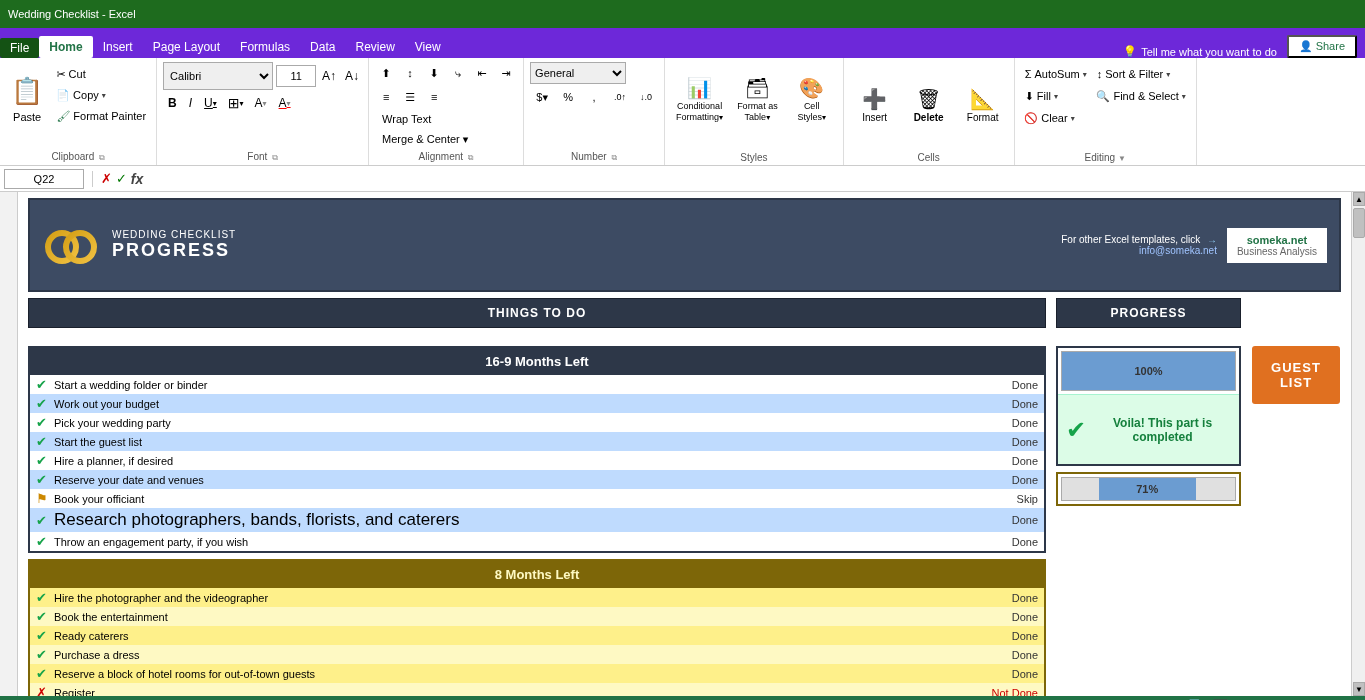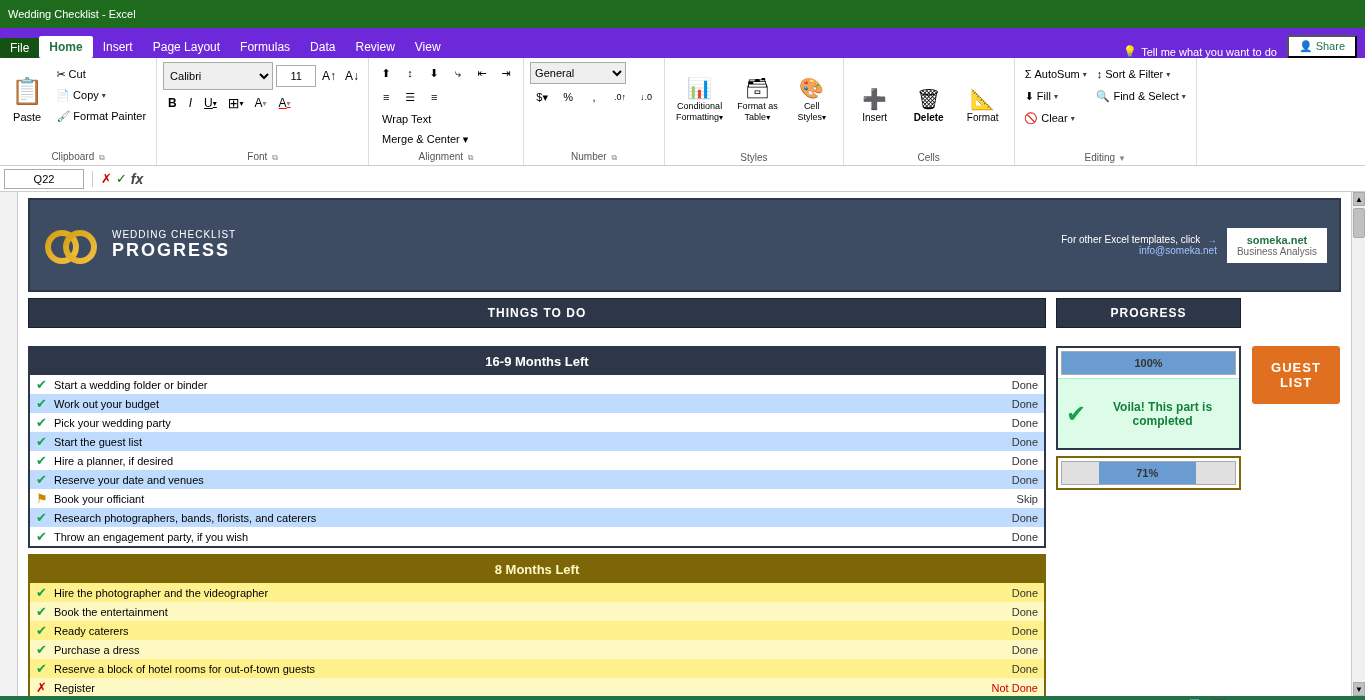--- a/index.html
+++ b/index.html
@@ -355,21 +355,21 @@
               <span style="flex:1;font-size:11px;">Reserve your date and venues</span>
               <span style="font-size:11px;color:#333;">Done</span>
             </div>
             <div style="display:flex;align-items:center;padding:2px 6px;background:white;">
               <span style="color:#cc8800;width:18px;font-size:13px;">⚑</span>
               <span style="flex:1;font-size:11px;">Book your officiant</span>
               <span style="font-size:11px;color:#333;">Skip</span>
             </div>
             <div style="display:flex;align-items:center;padding:2px 6px;background:#bfdbfe;">
               <span style="color:#16a34a;width:18px;font-size:13px;">✔</span>
-              <span style="flex:1;font-size:11px;">Research photographers, bands, florists, and caterers</span>
+              <span style="flex:1;font-size:17px;">Research photographers, bands, florists, and caterers</span>
               <span style="font-size:11px;color:#333;">Done</span>
             </div>
             <div style="display:flex;align-items:center;padding:2px 6px;background:white;">
               <span style="color:#16a34a;width:18px;font-size:13px;">✔</span>
               <span style="flex:1;font-size:11px;">Throw an engagement party, if you wish</span>
               <span style="font-size:11px;color:#333;">Done</span>
             </div>
           </div>
 
           <div style="border:2px solid #7d6608;margin-bottom:6px;">
@@ -406,21 +406,21 @@
             </div>
           </div>
 
         </div>
 
         <div style="width:185px;">
 
           <div style="border:2px solid #2d3748;margin-bottom:6px;">
 
             <div style="padding:3px;background:white;">
-              <div style="height:24px;background:#e0e0e0;border:1px solid #aaa;position:relative;">
+              <div style="height:40px;background:#e0e0e0;border:1px solid #aaa;position:relative;">
                 <div style="width:100%;height:100%;background:#6b9cd1;display:flex;align-items:center;justify-content:center;color:#333;font-size:11px;font-weight:bold;">100%</div>
               </div>
             </div>
 
             <div style="background:#dcfce7;display:flex;align-items:center;padding:12px 8px;gap:8px;border-top:1px solid #a7f3d0;min-height:70px;">
               <span style="font-size:24px;color:#16a34a;">✔</span>
               <span style="font-size:12px;font-weight:bold;color:#15803d;text-align:center;flex:1;">Voila! This part is completed</span>
             </div>
           </div>
 

